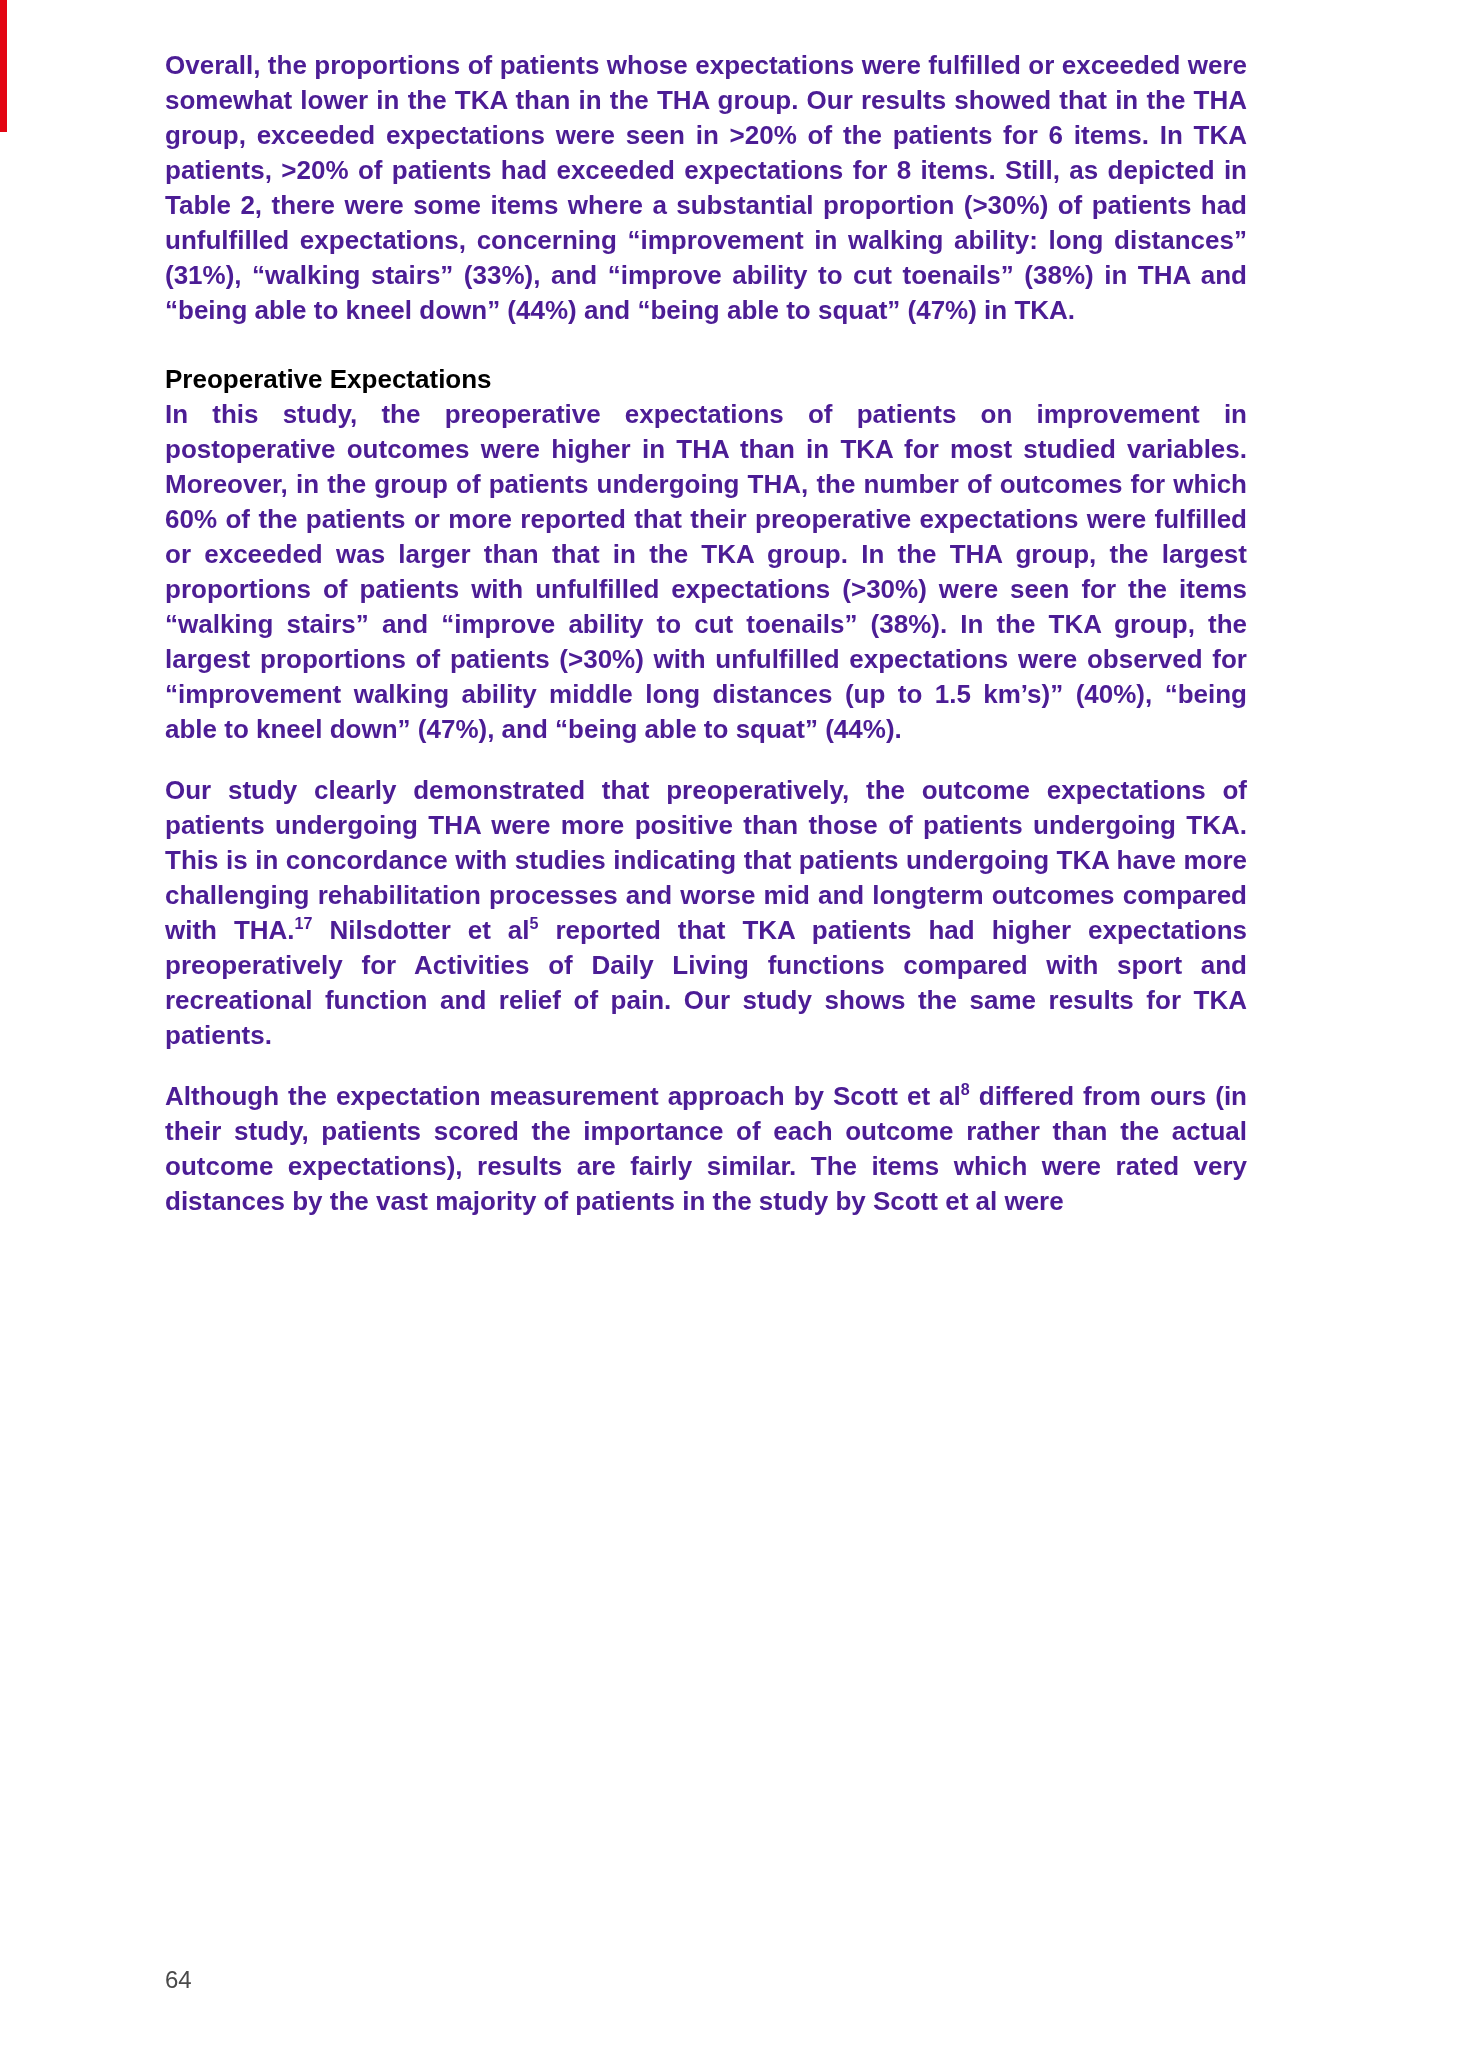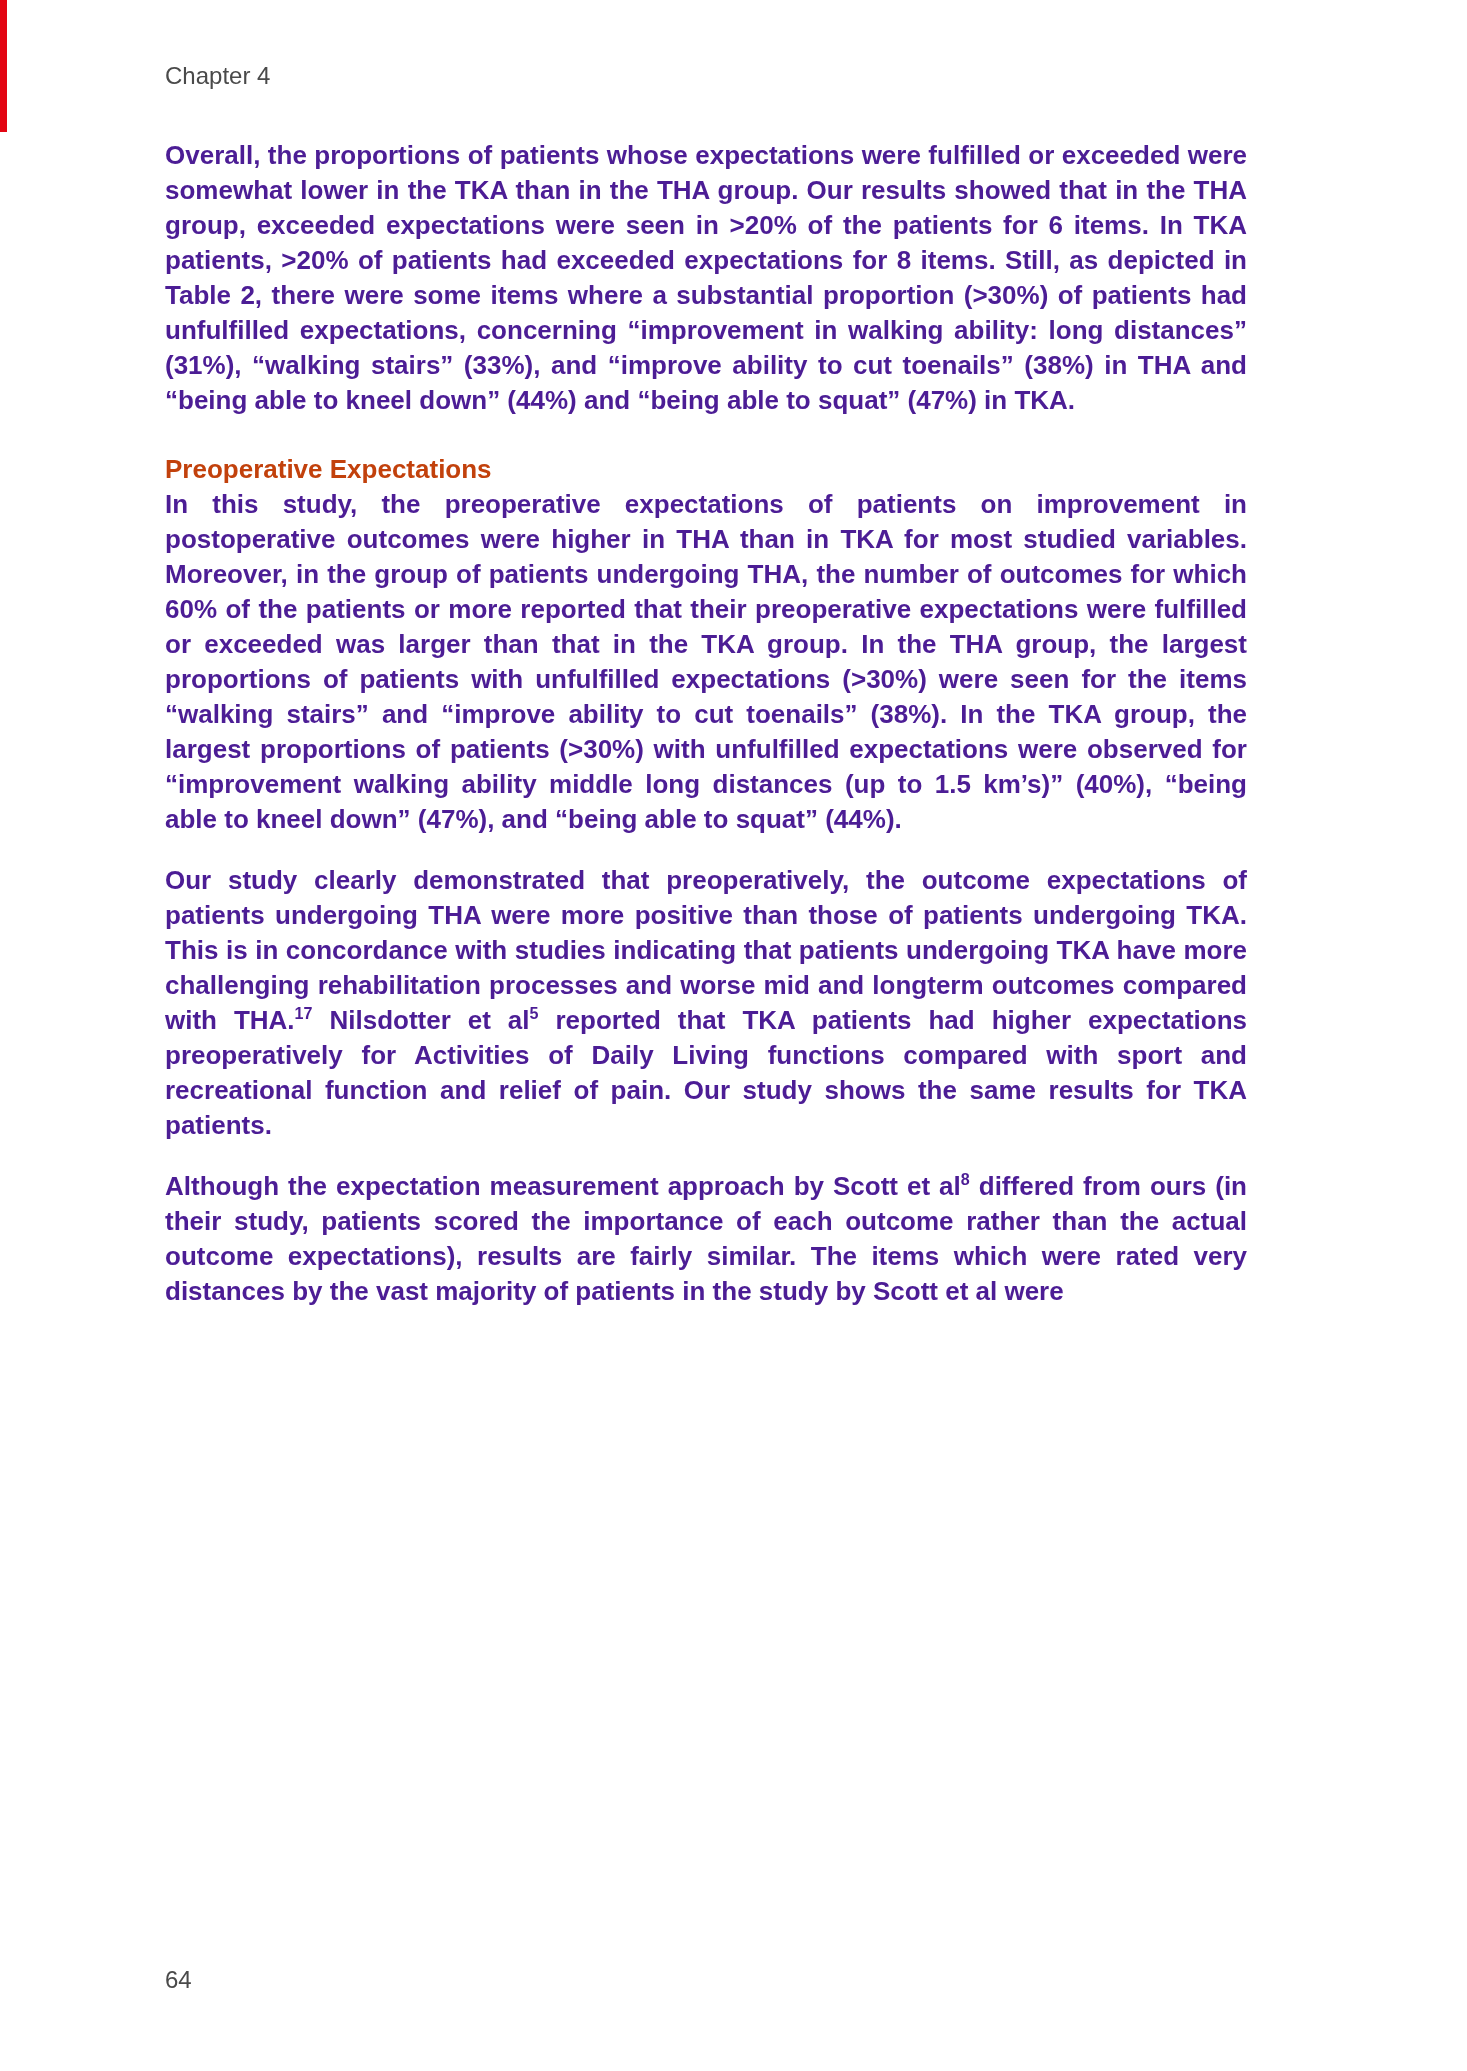--- a/index.html
+++ b/index.html
@@ -57,21 +57,21 @@
     margin-top: 48px;
   }
   p.body.after-heading {
     margin-top: 0;
   }
   .subsection-heading {
     margin: 34px 0 0 0;
     font-size: 26px;
     line-height: 35px;
     font-weight: 600;
-    color: #c2410c;
+    color: #000000;
   }
   sup {
     font-size: 0.62em;
     line-height: 0;
     vertical-align: super;
   }
   .page-number {
     position: absolute;
     left: 165px;
     top: 1966px;
@@ -82,21 +82,20 @@
 </style>
 </head>
 <body>
 
 <div class="page">
 
   <div class="edge-tab"></div>
 
   <div class="content">
 
-    <div class="running-header">Chapter 4</div>
 
 
     <p class="body first">Overall, the proportions of patients whose expectations were fulfilled or exceeded were somewhat lower in the TKA than in the THA group. Our results showed that in the THA group, exceeded expectations were seen in &gt;20% of the patients for 6 items. In TKA patients, &gt;20% of patients had exceeded expectations for 8 items. Still, as depicted in Table 2, there were some items where a substantial proportion (&gt;30%) of patients had unfulfilled expectations, concerning “improvement in walking ability: long distances” (31%), “walking stairs” (33%), and “improve ability to cut toenails” (38%) in THA and “being able to kneel down” (44%) and “being able to squat” (47%) in TKA.</p>
 
     <h2 class="subsection-heading">Preoperative Expectations</h2>
 
     <p class="body after-heading">In this study, the preoperative expectations of patients on improvement in postoperative outcomes were higher in THA than in TKA for most studied variables. Moreover, in the group of patients undergoing THA, the number of outcomes for which 60% of the patients or more reported that their preoperative expectations were fulfilled or exceeded was larger than that in the TKA group. In the THA group, the largest proportions of patients with unfulfilled expectations (&gt;30%) were seen for the items “walking stairs” and “improve ability to cut toenails” (38%). In the TKA group, the largest proportions of patients (&gt;30%) with unfulfilled expectations were observed for “improvement walking ability middle long distances (up to 1.5 km’s)” (40%), “being able to kneel down” (47%), and “being able to squat” (44%).</p>
 
     <p class="body"><span>Our study clearly demonstrated that preoperatively, the outcome expectations of patients undergoing THA were more positive than those of patients undergoing TKA. This is in concordance with studies indicating that patients undergoing TKA have more challenging rehabilitation processes and worse mid and longterm outcomes compared with THA.</span><sup>17</sup><span> Nilsdotter et al</span><sup>5</sup><span> reported that TKA patients had higher expectations preoperatively for Activities of Daily Living functions compared with sport and recreational function and relief of pain. Our study shows the same results for TKA patients.</span></p>
 

